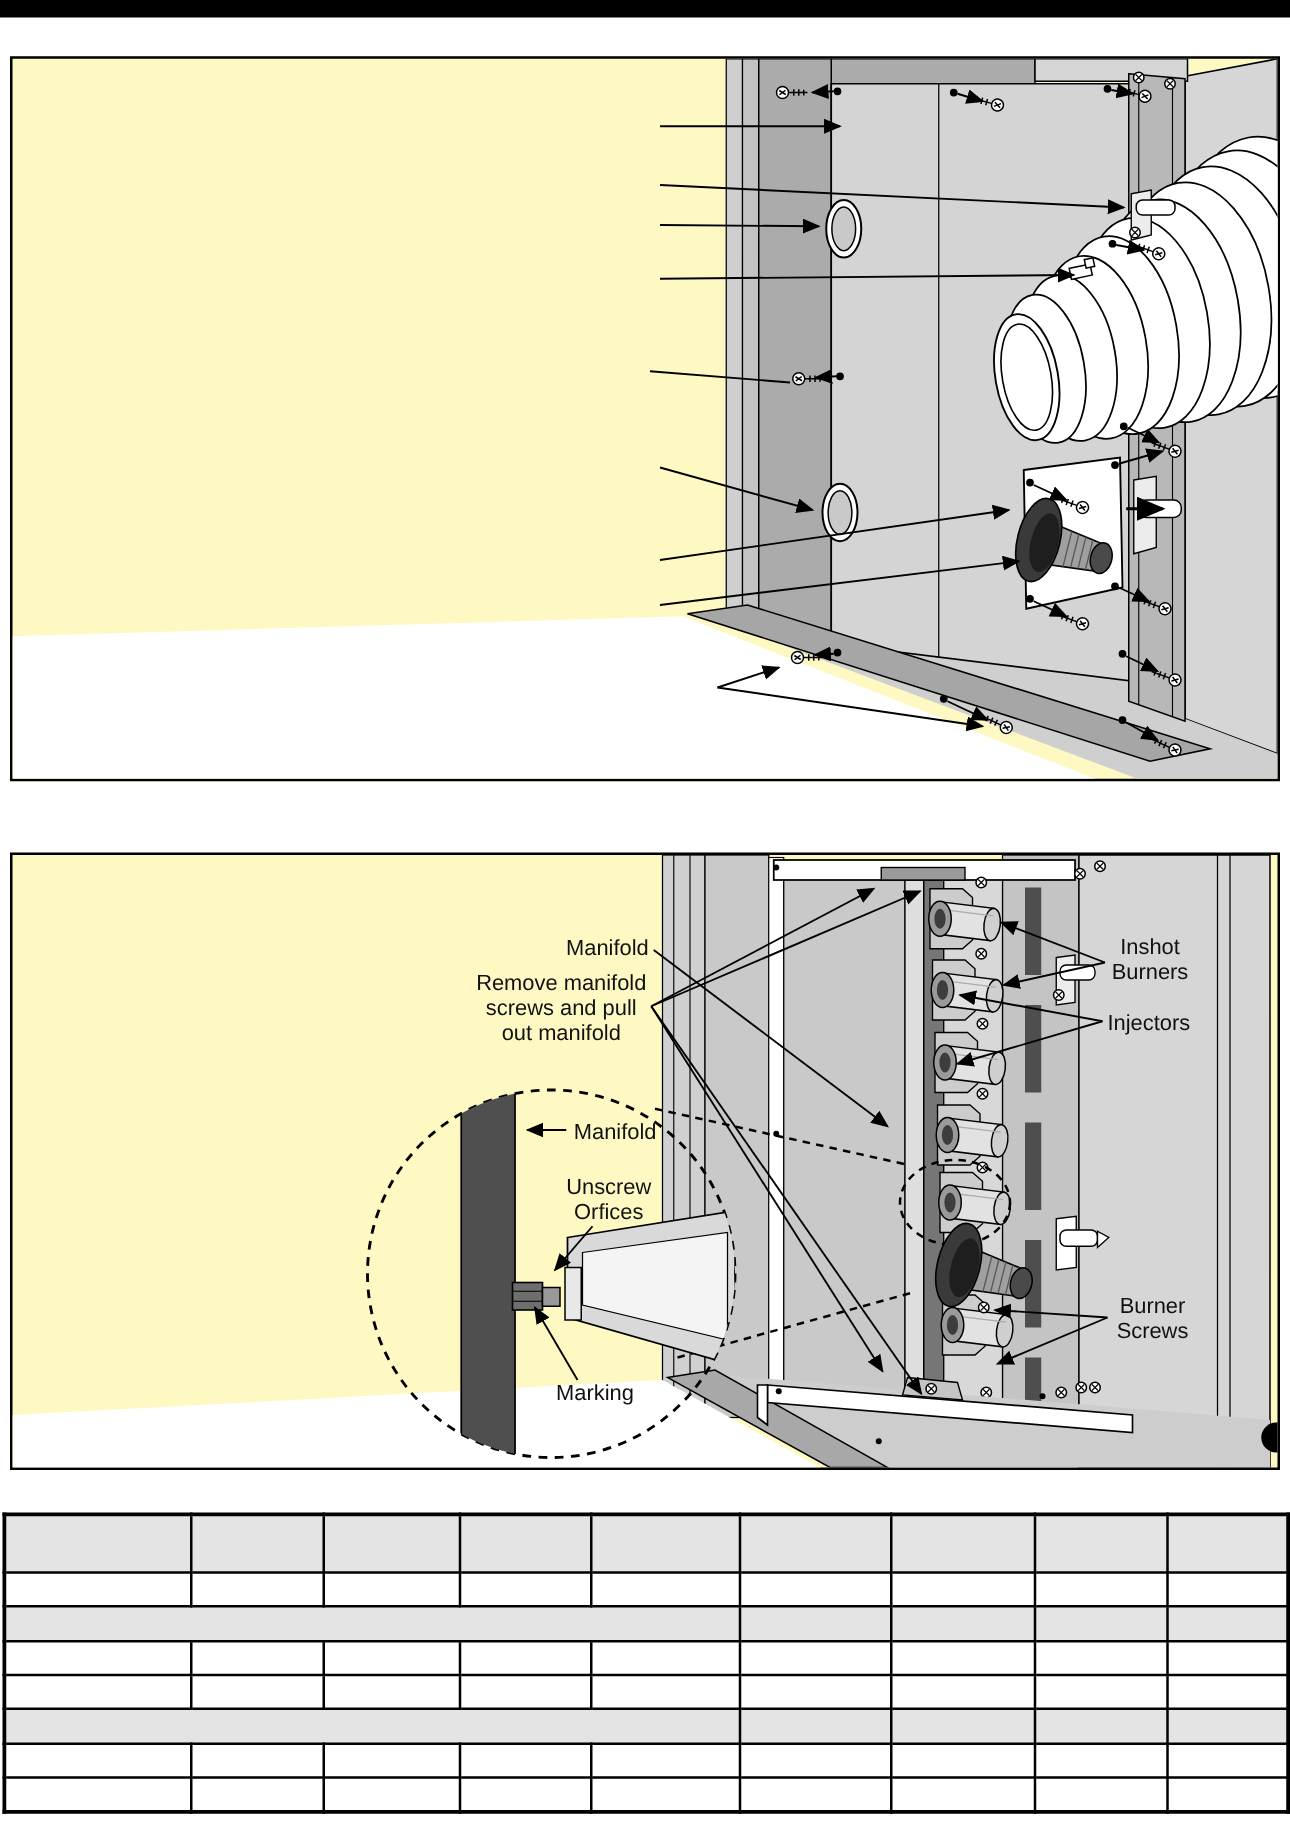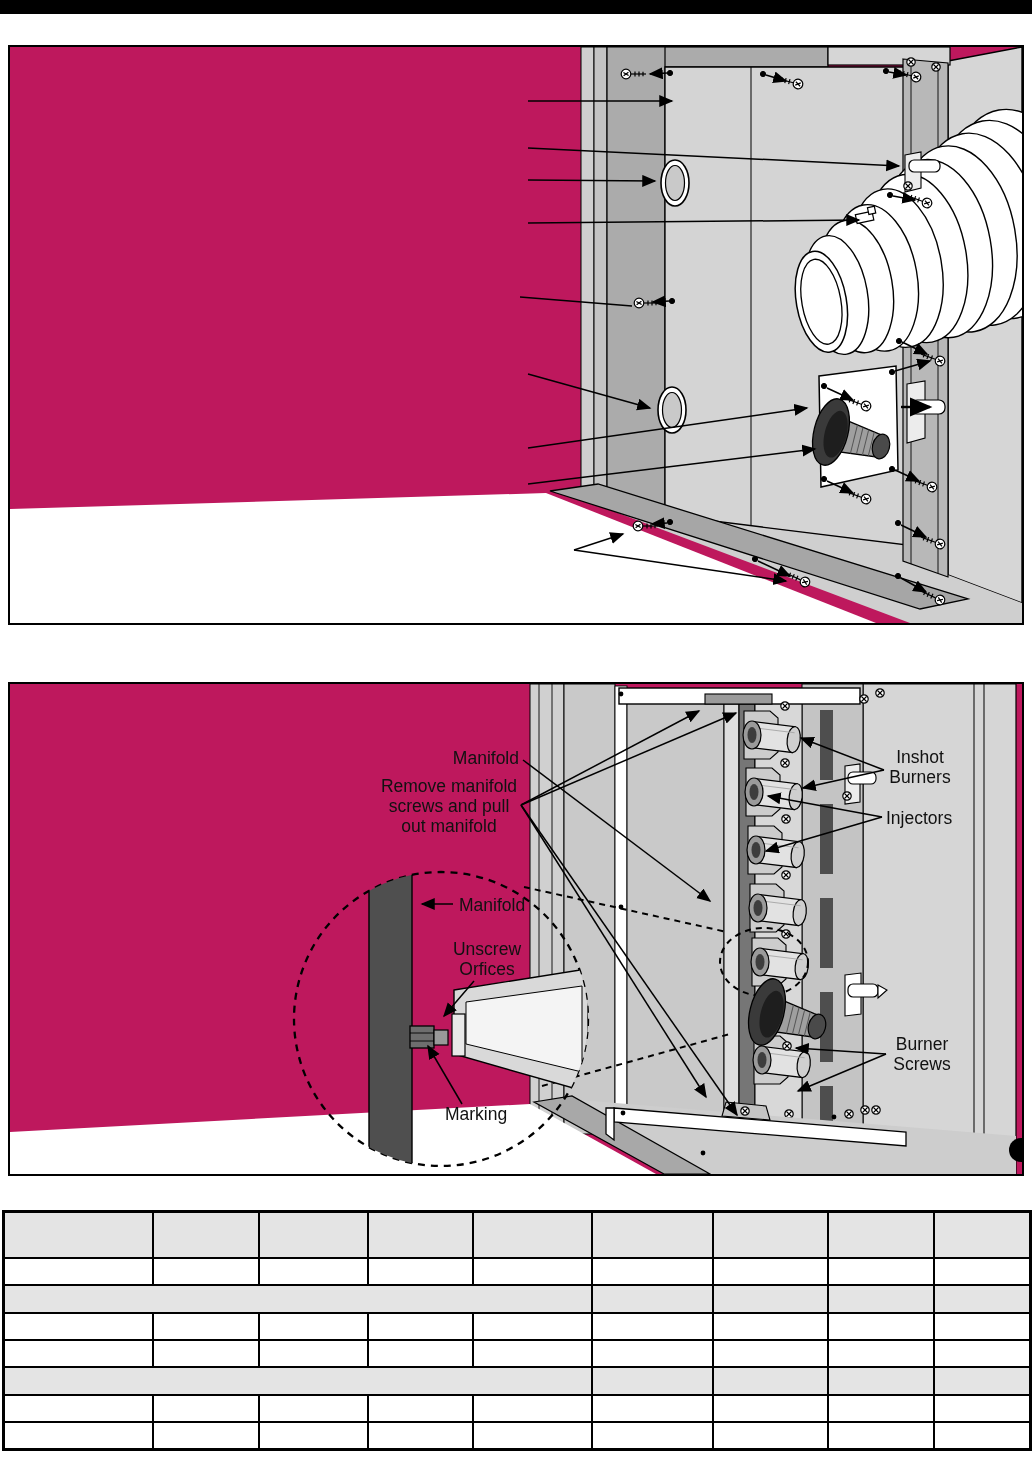--- a/index.html
+++ b/index.html
@@ -1,21 +1,21 @@
 <!DOCTYPE html>
 <html><head>
 <meta charset="utf-8">
 <style>
   html,body{margin:0;padding:0;}
   body{
     width:1032px;height:1465px;position:relative;overflow:hidden;
     background:#ffffff;font-family:"Liberation Sans",sans-serif;
   }
   .topbar{position:absolute;left:0;top:0;width:1032px;height:14px;background:#000;}
-  .figbox{position:absolute;border:2.5px solid #000;background:#be185d;box-sizing:border-box;}
+  .figbox{position:absolute;border:2.5px solid #000;background:#fef9c3;box-sizing:border-box;}
   #fig1{left:8px;top:45px;width:1016px;height:580px;}
   #fig2{left:8px;top:682px;width:1016px;height:494px;}
   .figbox svg{display:block;width:100%;height:100%;}
   svg text{font-family:"Liberation Sans",sans-serif;font-size:17.5px;fill:#111;}
   table.spec{
     position:absolute;left:2px;top:1210px;width:1028px;
     border-collapse:collapse;table-layout:fixed;
     border:3px solid #000;
   }
   table.spec td{border:2px solid #000;padding:0;}

